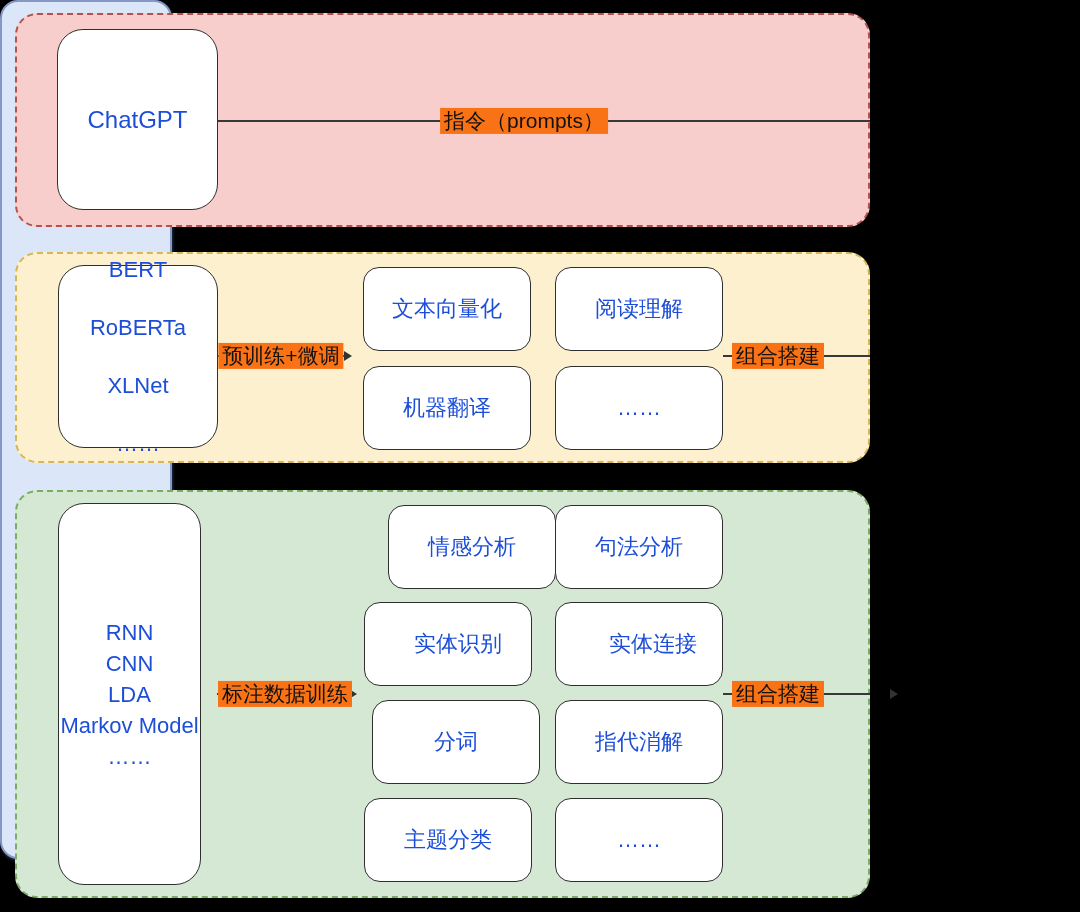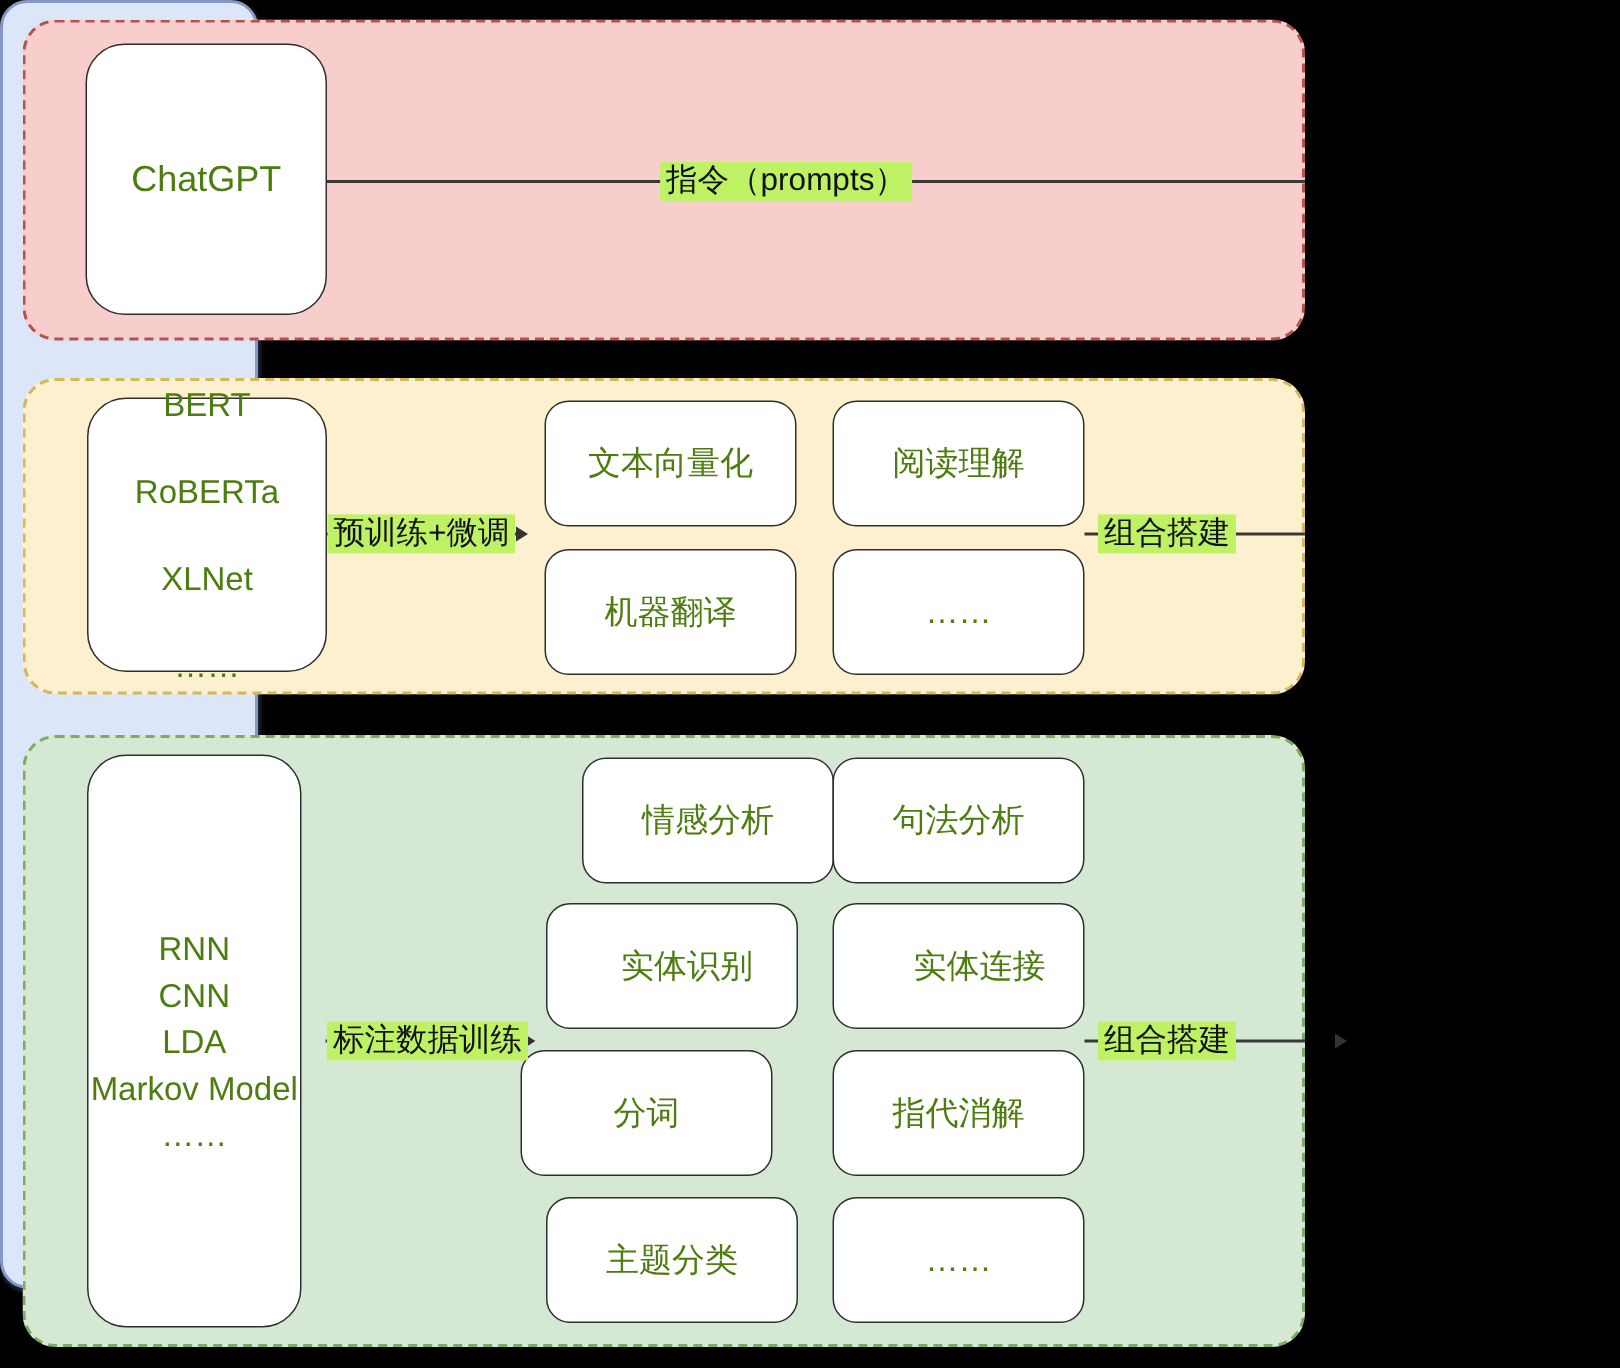--- a/index.html
+++ b/index.html
@@ -18,28 +18,28 @@
     left:897px; top:28px; width:168px; height:855px;
     background:#dbe7f8; border:2.5px solid #8497c5; border-radius:18px;
     box-shadow:1px 2px 3px rgba(70,90,130,0.55);
     display:flex; align-items:center; justify-content:center;
     font-size:24px; color:#1a1a1a;
   }
   .white-box {
     position:absolute; box-sizing:border-box;
     background:#ffffff; border:1.5px solid #2f2f2f;
     display:flex; flex-direction:column; align-items:center; justify-content:center;
-    color:#4d7c0f; text-align:center;
+    color:#1d4ed8; text-align:center;
   }
   .model-box { border-radius:26px; font-size:22px; line-height:31px; }
   .task-box  { border-radius:16px; font-size:22px; width:168px; height:84px; }
   .line { position:absolute; height:0; border-top:2px solid #383838; }
   .conn-label {
     position:absolute; transform:translate(-50%,-50%);
-    background:#bef264; color:#111111;
+    background:#f97316; color:#111111;
     font-size:21px; line-height:1.15; padding:1px 4px;
     white-space:nowrap; z-index:5;
   }
   .arrow-right {
     position:absolute; width:0; height:0; z-index:4;
     border-top:5px solid transparent; border-bottom:5px solid transparent;
     border-left:8px solid #333333;
     transform:translateY(-50%);
   }
 </style>
@@ -104,21 +104,21 @@
 </div>
 <div class="white-box task-box" style="left:555px; top:505px;">
   <div>句法分析</div>
 </div>
 <div class="white-box task-box" style="left:364px; top:602px;padding-left:20px;">
   <div>实体识别</div>
 </div>
 <div class="white-box task-box" style="left:555px; top:602px;padding-left:28px;">
   <div>实体连接</div>
 </div>
-<div class="white-box task-box" style="left:347px; top:700px;align-items:center;">
+<div class="white-box task-box" style="left:372px; top:700px;align-items:center;">
   <div>分词</div>
 </div>
 <div class="white-box task-box" style="left:555px; top:700px;">
   <div>指代消解</div>
 </div>
 <div class="white-box task-box" style="left:364px; top:798px;">
   <div>主题分类</div>
 </div>
 <div class="white-box task-box" style="left:555px; top:798px;">
   <div>……</div>

